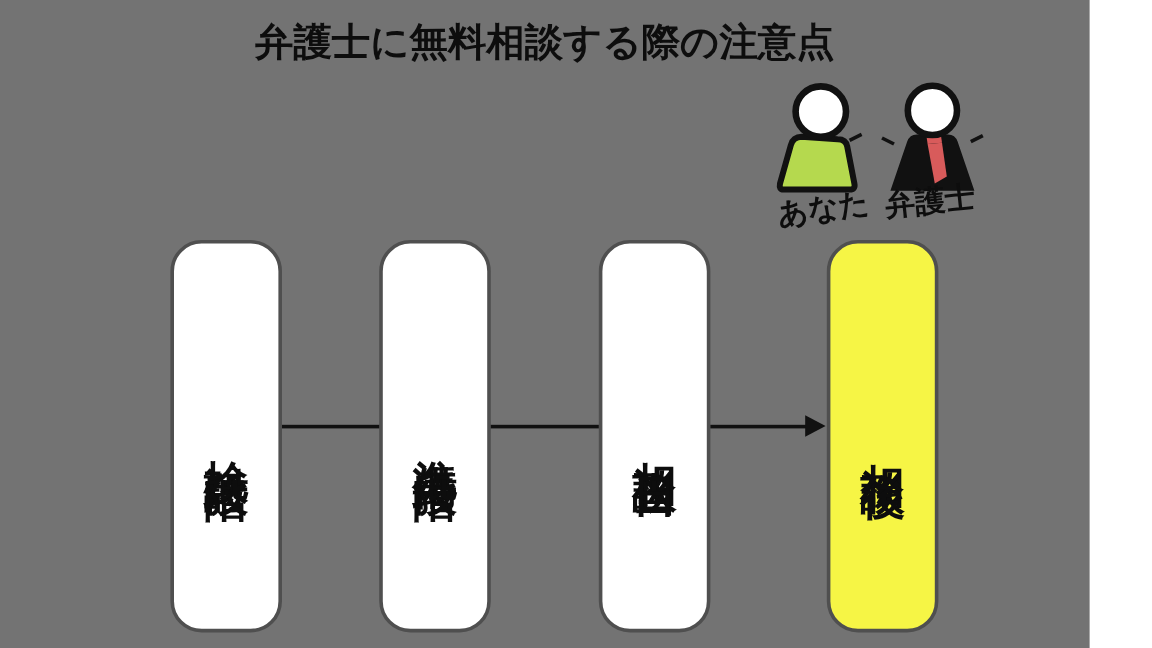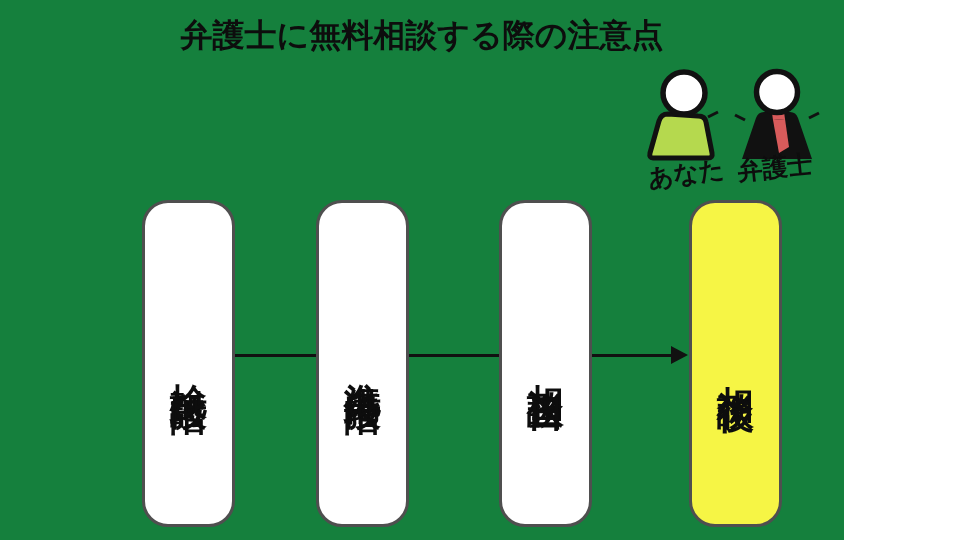--- a/index.html
+++ b/index.html
@@ -3,23 +3,23 @@
 <meta charset="utf-8">
 <style>
   html, body {
     margin: 0;
     padding: 0;
     background: #ffffff;
     font-family: "DejaVu Sans", "Liberation Sans", sans-serif;
   }
   #canvas {
     position: relative;
-    width: 844px;
+    width: 908px;
     height: 540px;
-    background: #15803d;
+    background: #737373;
     overflow: hidden;
   }
   
   .title {
     position: absolute;
     top: 14px;
     left: 0;
     width: 100%;
     text-align: center;
     font-size: 32px;

